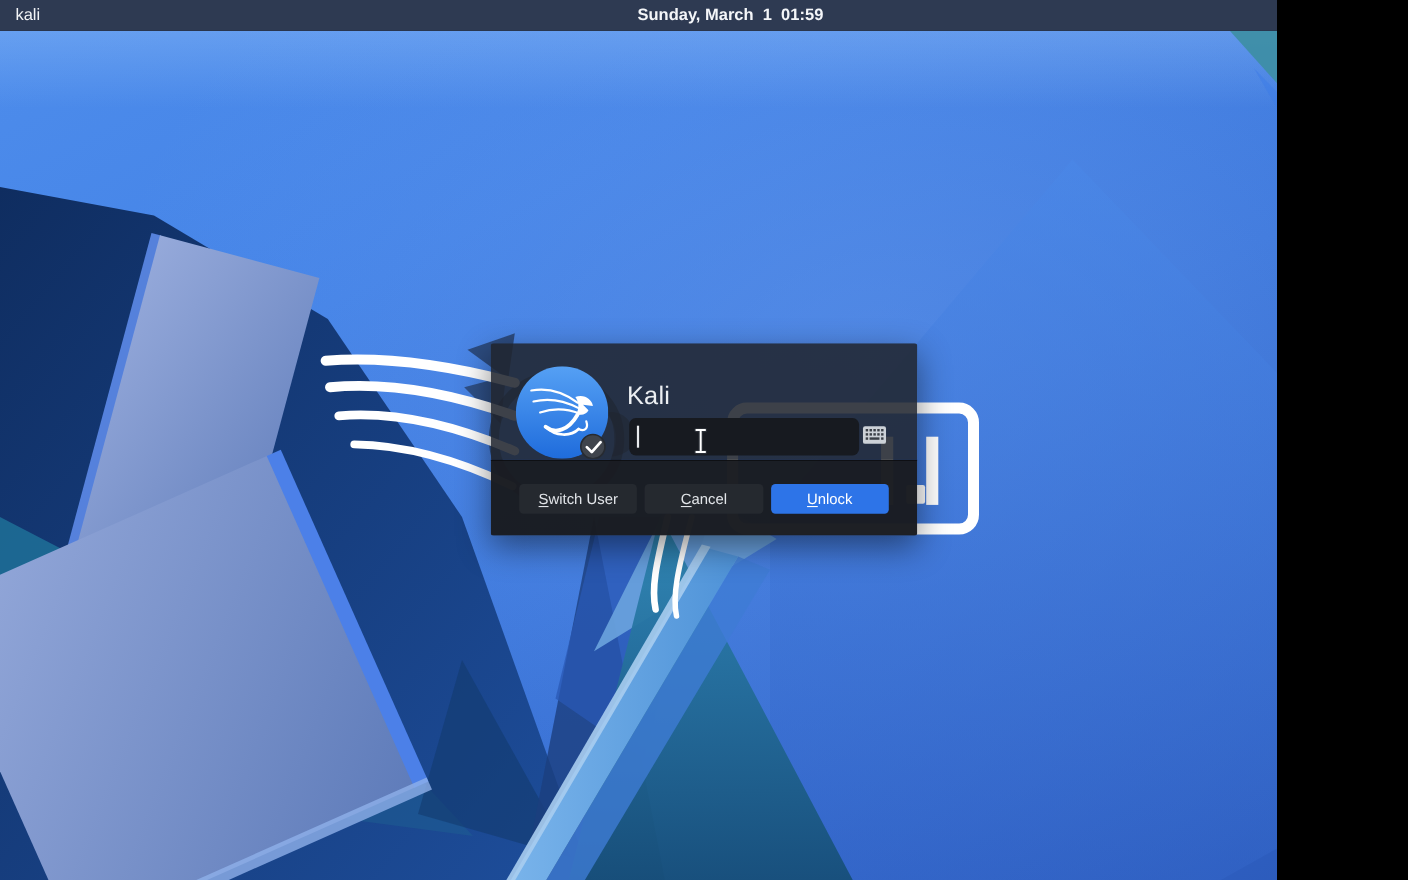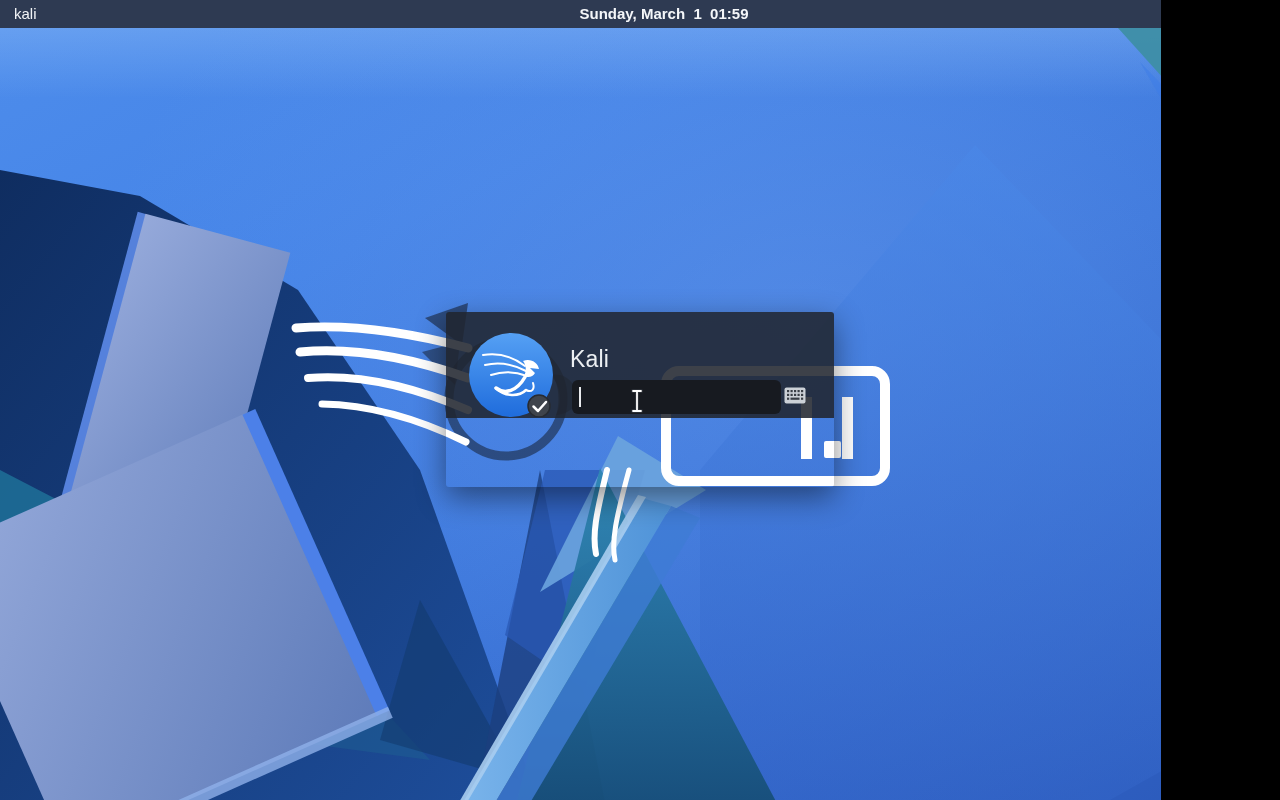--- a/index.html
+++ b/index.html
@@ -227,20 +227,31 @@
           <rect x="10" y="6.8" width="2.2" height="2.2"></rect>
             <rect x="13.5" y="6.8" width="2.2" height="2.2"></rect>
           <rect x="17" y="6.8" width="2.2" height="2.2"></rect>
           <rect x="3" y="10.6" width="2.2" height="2.2"></rect>
           <rect x="6.5" y="10.6" width="9" height="2.2"></rect>
           <rect x="17" y="10.6" width="2.2" height="2.2"></rect>
         </g>
       </svg>
     </div>
 
+    <div class="dialog-actions">
+      <button class="btn">
+        <span><span class="u">S</span><span>witch User</span></span>
+      </button>
+      <button class="btn">
+        <span><span class="u">C</span><span>ancel</span></span>
+      </button>
+      <button class="btn primary">
+        <span><span class="u">U</span><span>nlock</span></span>
+      </button>
+    </div>
   </div>
 
   <svg class="ibeam" width="14" height="26" viewBox="0 0 14 26">
     <g stroke="#2b2f36" stroke-width="4" fill="none" stroke-linecap="round">
       <path d="M3,3 H11"></path>
         <path d="M7,3 V23"></path>
         <path d="M3,23 H11"></path>
     </g>
     <g stroke="#ffffff" stroke-width="1.8" fill="none" stroke-linecap="round">
       <path d="M3,3 H11"></path>

